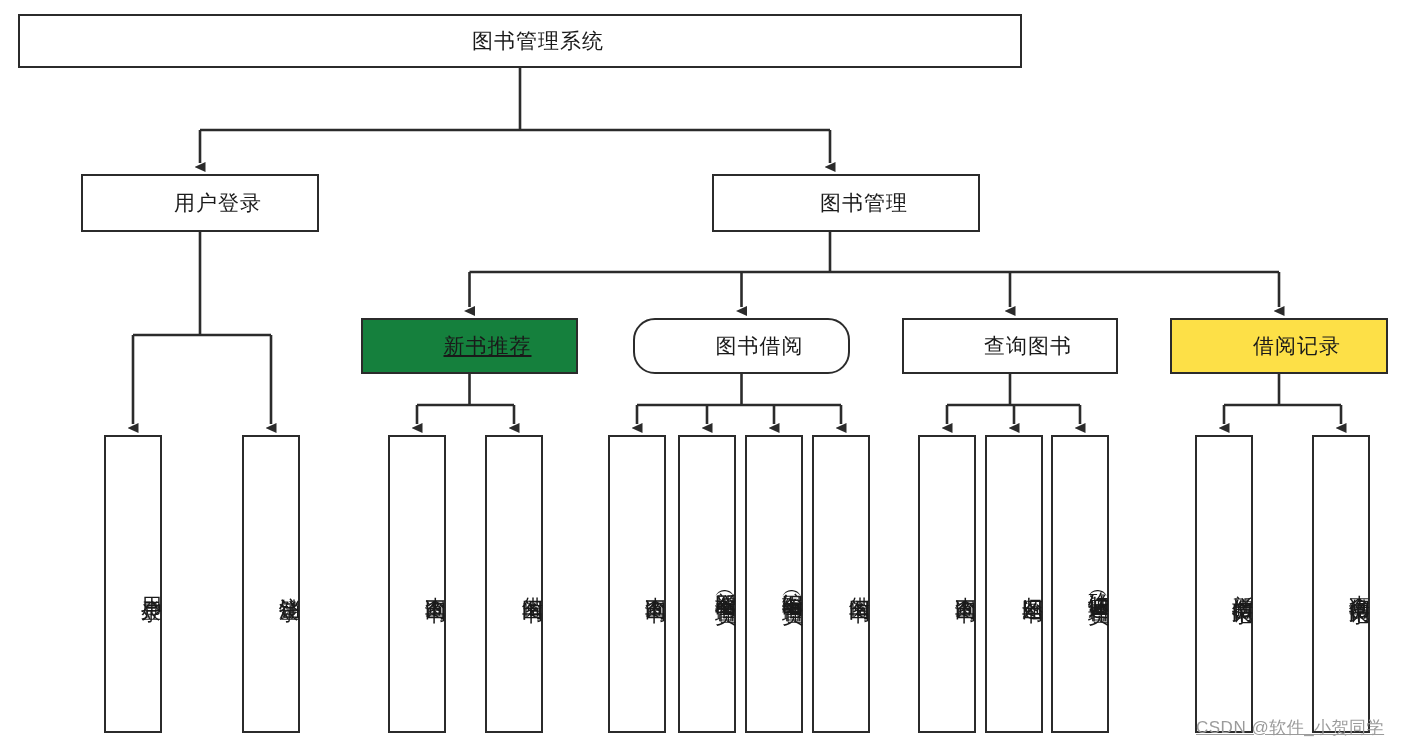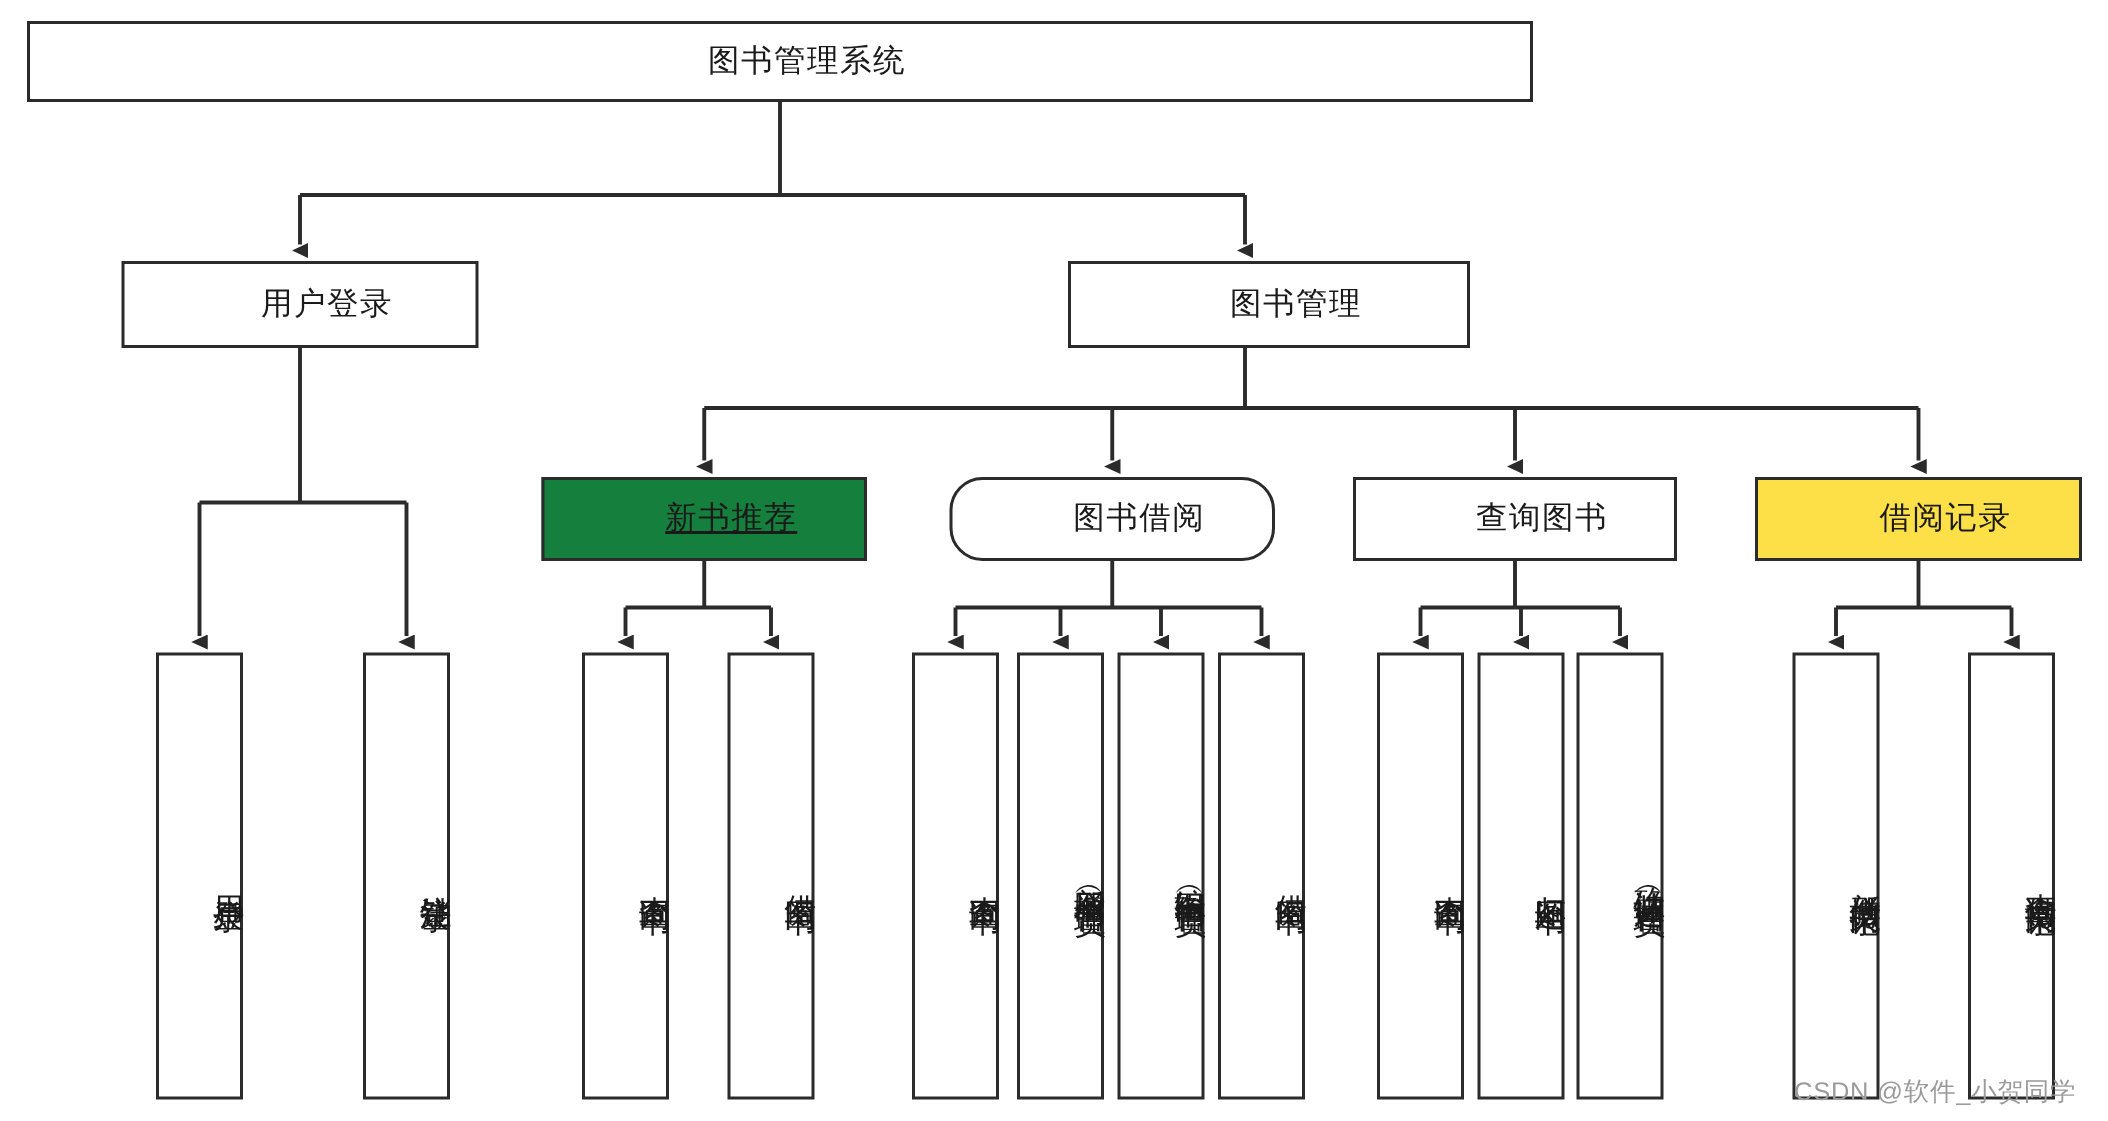--- a/index.html
+++ b/index.html
@@ -165,14 +165,14 @@
         <span class="vtxt">确认归还（管理员）</span>
       </div>
       <div class="node v" style="left: 1195px; top: 435px; width: 58px; height: 298px; border-color: rgb(43, 43, 43); background: rgb(255, 255, 255); color: rgb(26, 26, 26);">
         <span class="vtxt">新增借阅记录</span>
       </div>
       <div class="node v" style="left: 1312px; top: 435px; width: 58px; height: 298px; border-color: rgb(43, 43, 43); background: rgb(255, 255, 255); color: rgb(26, 26, 26);">
         <span class="vtxt">查询借阅记录</span>
       </div>
     </div>
 
-  <div class="watermark" style="left: 1196px; top: 716px; color: rgb(155, 155, 155);">CSDN @软件_小贺同学</div>
+  <div class="watermark" style="left: 1196px; top: 716px; color: rgb(155, 155, 155); text-decoration: underline;">CSDN @软件_小贺同学</div>
 </div>
 
 </body></html>

